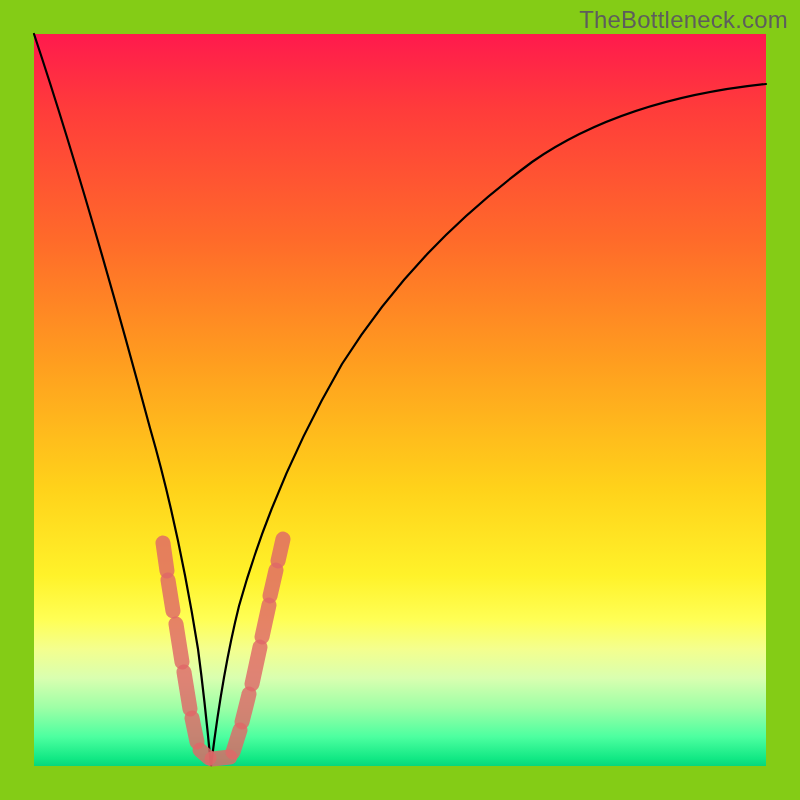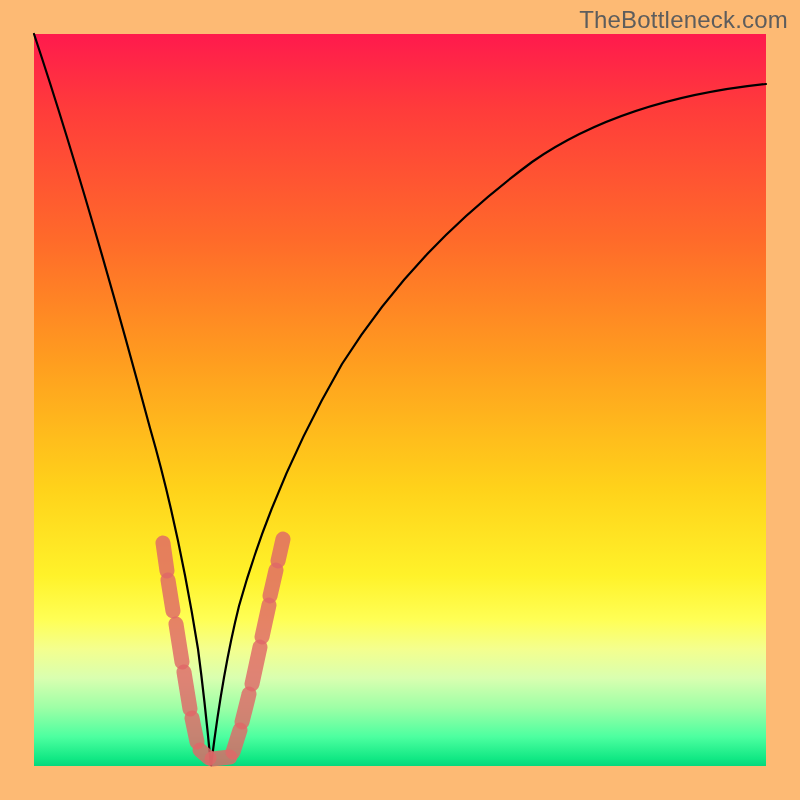--- a/index.html
+++ b/index.html
@@ -10,21 +10,21 @@
     overflow: hidden;
     background: #000;
     font-family: Arial, Helvetica, sans-serif;
   }
   .frame {
     position: absolute;
     left: 0;
     top: 0;
     width: 800px;
     height: 800px;
-    background: #fdba74;
+    background: #84cc16;
   }
   .plot-area {
     position: absolute;
     left: 34px;
     top: 34px;
     width: 732px;
     height: 732px;
     background: linear-gradient(to bottom,
       #ff1a4d 0%,
       #ff3b3b 10%,

